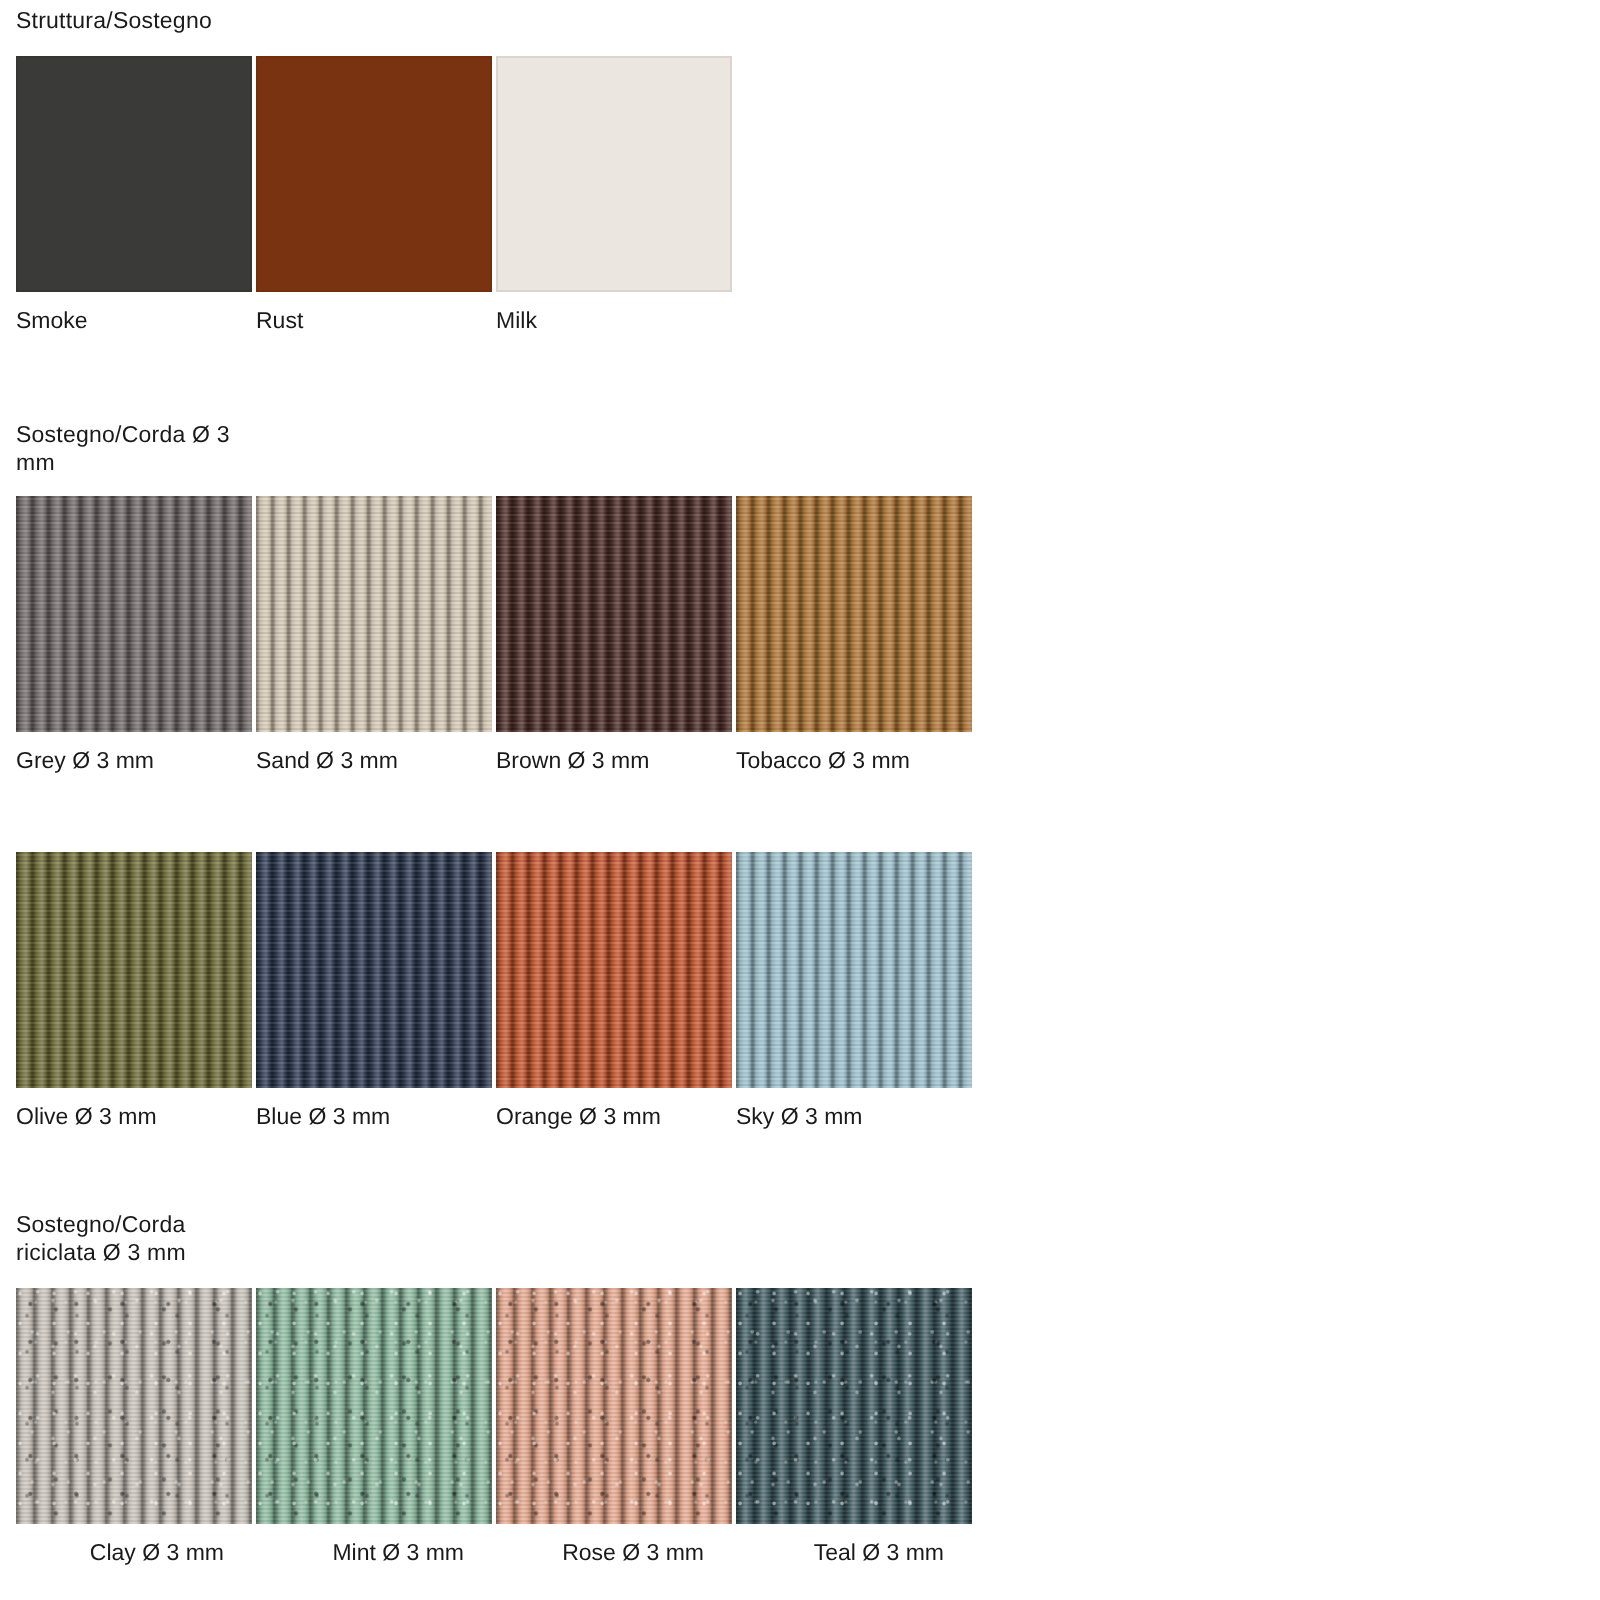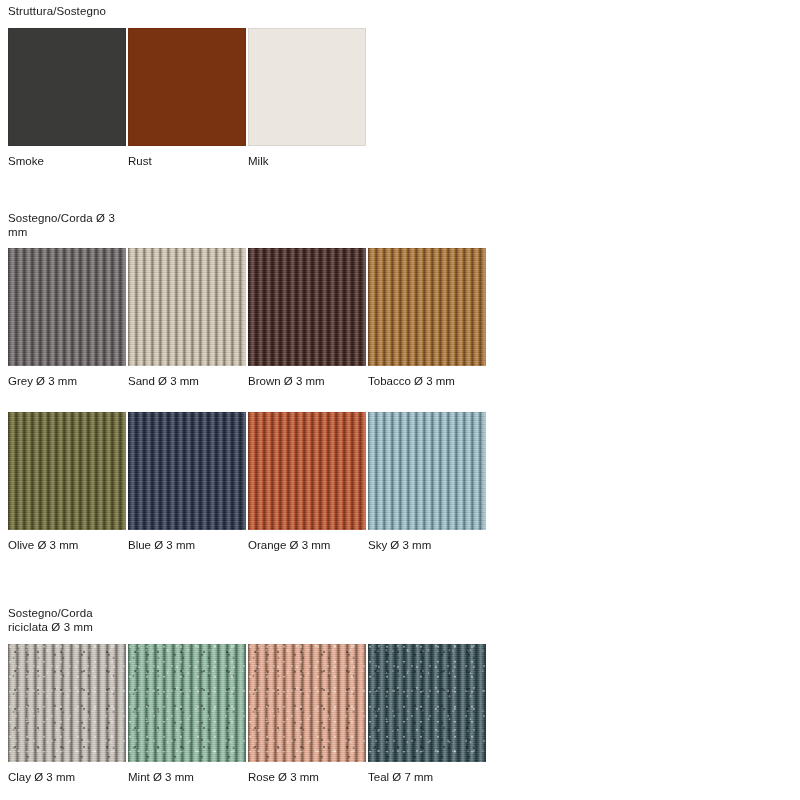--- a/index.html
+++ b/index.html
@@ -180,21 +180,21 @@
     <div class="cell">
       <div class="swatch cord" style="background-color: rgb(74, 43, 38);"></div>
       <div class="label">Brown Ø 3 mm</div>
     </div>
     <div class="cell">
       <div class="swatch cord" style="background-color: rgb(174, 117, 54);"></div>
       <div class="label">Tobacco Ø 3 mm</div>
     </div>
   </div>
 
-  <div class="row" style="top:412px;justify-content:center;">
+  <div class="row" style="top:426px;justify-content:center;">
     <div class="cell">
       <div class="swatch cord" style="background-color: rgb(109, 106, 54);"></div>
       <div class="label">Olive Ø 3 mm</div>
     </div>
     <div class="cell">
       <div class="swatch cord" style="background-color: rgb(46, 56, 80);"></div>
       <div class="label">Blue Ø 3 mm</div>
     </div>
     <div class="cell">
       <div class="swatch cord" style="background-color: rgb(193, 83, 44);"></div>
@@ -204,32 +204,32 @@
       <div class="swatch cord" style="background-color: rgb(156, 192, 204);"></div>
       <div class="label">Sky Ø 3 mm</div>
     </div>
   </div>
 
   <div class="section" style="top:606px;">
     <div class="section-title">Sostegno/Corda
 riciclata Ø 3 mm</div>
   </div>
 
-  <div class="row" style="top:644px;">
+  <div class="row" style="top:644px;text-align:right;">
     <div class="cell">
       <div class="swatch cord-rec" style="background-color: rgb(199, 192, 184);"></div>
       <div class="label">Clay Ø 3 mm</div>
     </div>
     <div class="cell">
       <div class="swatch cord-rec" style="background-color: rgb(139, 185, 158);"></div>
       <div class="label">Mint Ø 3 mm</div>
     </div>
     <div class="cell">
       <div class="swatch cord-rec" style="background-color: rgb(228, 166, 139);"></div>
       <div class="label">Rose Ø 3 mm</div>
     </div>
     <div class="cell">
       <div class="swatch cord-rec" style="background-color: rgb(62, 90, 96);"></div>
-      <div class="label">Teal Ø 7 mm</div>
+      <div class="label">Teal Ø 3 mm</div>
     </div>
   </div>
 
 </div>
 
 </body></html>

